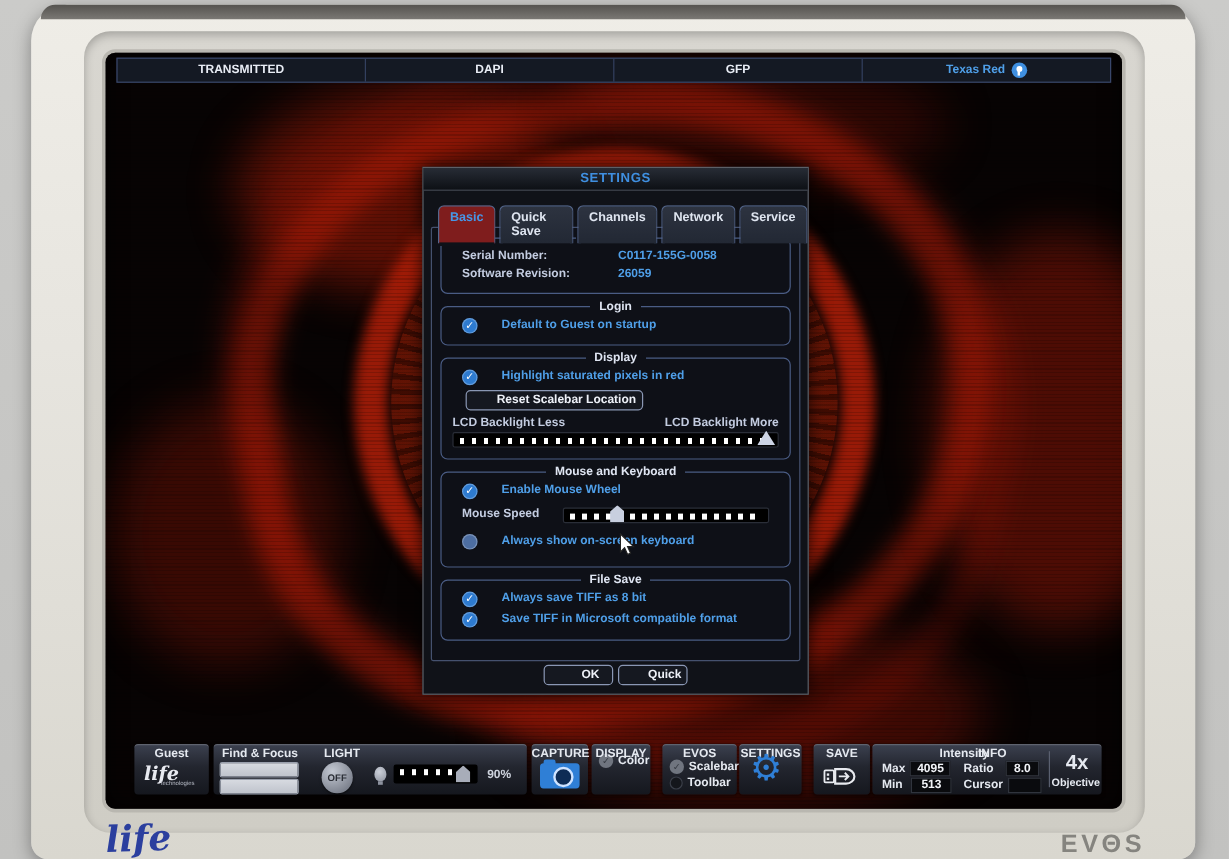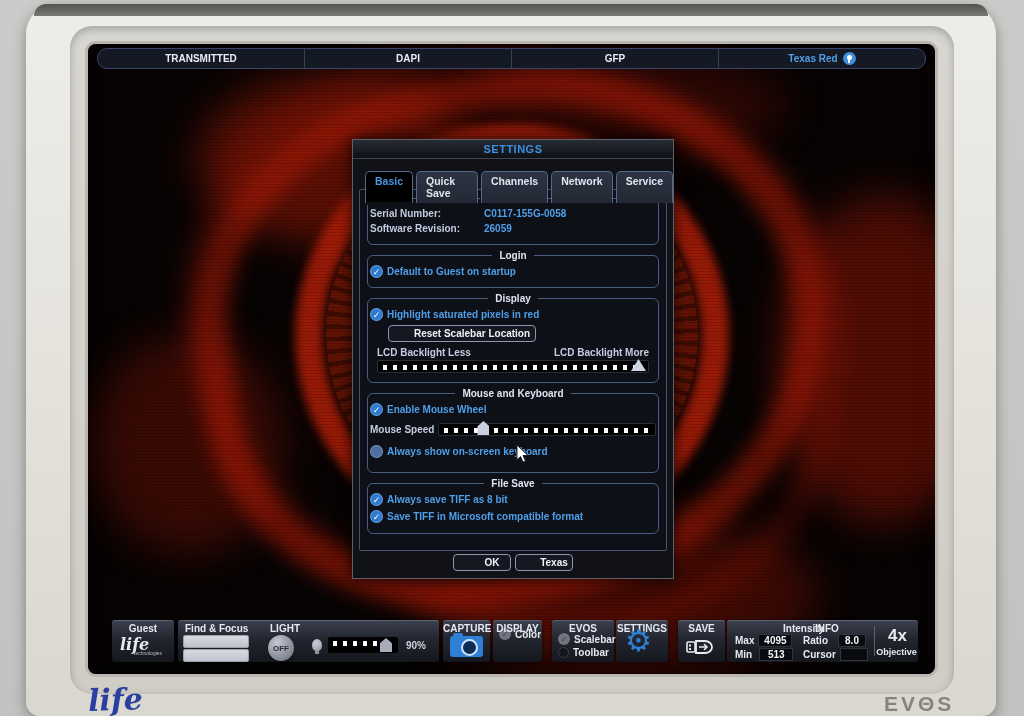--- a/index.html
+++ b/index.html
@@ -45,47 +45,47 @@
     background:radial-gradient(circle at 50% 45%, #7c1a06 0%, #701605 35%, #5e1204 60%, #470c02 82%, #2f0601 100%); }
   .disc::before { content:""; position:absolute; inset:0; border-radius:50%;
     background:repeating-conic-gradient(from 0deg, rgba(0,0,0,.28) 0deg 1.5deg, rgba(255,70,25,.06) 1.5deg 4deg); }
   .disc::after { content:""; position:absolute; inset:0; border-radius:50%;
     background:radial-gradient(circle at 50% 48%, rgba(25,3,0,.55) 0%, rgba(25,3,0,.2) 30%, transparent 55%); }
   .scanlines { position:absolute; inset:0;
     background:repeating-linear-gradient(0deg, rgba(0,0,0,.16) 0 1px, transparent 1px 3px); }
 
   
   .chanbar { position:absolute; left:9px; top:4px; right:9px; height:21px; display:flex;
-    background:#141923; border:1px solid #39466a; border-radius:10px; z-index:6; }
+    background:#141923; border:1px solid #39466a; border-radius:0; z-index:6; }
   .chan { flex:1; display:flex; align-items:center; justify-content:center; gap:5px;
     border-right:1px solid #33405f; color:#e8ecf4; font-size:10px; font-weight:bold; }
   .chan:last-child { border-right:none; }
   .chan.active { color:#4f9fe8;align-items:center; }
   .chan-bulb { width:13px; height:13px; border-radius:50%; background:#3f8fe0; position:relative; }
   .chan-bulb::after { content:""; position:absolute; left:4px; top:2.5px; width:5px; height:5px;
     border-radius:50%; background:#fff; }
   .chan-bulb::before { content:""; position:absolute; left:5.5px; top:7px; width:2px; height:4px; background:#fff; }
 
   
   .dialog { position:absolute; left:264px; top:95px; width:322px; height:440px; z-index:10;
     background:#101218; border:1px solid #5c6068; box-shadow:0 0 14px rgba(0,0,0,.8); font-size:10px; }
   .dlg-title { height:19px; background:linear-gradient(180deg,#272c35,#0d1015);
     border-bottom:1px solid #40454f; color:#3f8fe0; font-weight:bold; font-size:11px;
     display:flex; align-items:center; justify-content:center; letter-spacing:.5px; }
   .dlg-tabs { position:absolute; left:12px; top:31px; display:flex; gap:3px; z-index:2; }
   .dtab { padding:3px 9px 4px; font-weight:bold; color:#dfe5f0; font-size:10.5px;
     background:linear-gradient(180deg,#2d3340,#222834); border:1px solid #55688e;
     border-bottom:none; border-radius:5px 5px 0 0; }
-  .dtab.selected { background:#000000; color:#4796e6; position:relative; }
+  .dtab.selected { background:#7f1d1d; color:#4796e6; position:relative; }
   .dtab.selected::after { content:""; position:absolute; left:0; right:0; bottom:-2px; height:3px; background:#0e1118; }
   .tab-content { position:absolute; left:6px; right:6px; top:49px; height:362px;
     border:1px solid #45516e; border-radius:2px; background:#0e1017; }
   fieldset { border:1px solid #4a5c84; border-radius:6px; margin:3px 7px 5px; position:relative; }
   legend { margin:0 auto; padding:0 7px; color:#dfe5f2; font-weight:bold; font-size:10px; }
-  .row { display:flex; align-items:center; gap:4px; margin:4px 2px; }
+  .row { display:flex; align-items:flex-start; gap:20px; margin:4px 17px; }
   .lbl { color:#c3cce0; font-weight:bold; }
   .val { color:#4f9fe8; font-weight:bold; }
   .blue-txt { color:#4f9fe8; font-weight:bold; }
   .kv .lbl { width:110px; }
   .cb { width:13px; height:13px; min-width:13px; border-radius:50%; background:#2e7bd0;
     color:#fff; display:flex; align-items:center; justify-content:center;
     font-family:"DejaVu Sans", sans-serif; font-size:9px; font-weight:bold;
     box-shadow:0 0 0 1px rgba(255,255,255,.25) inset; }
   .cb[data-state="checked"]::after { content:"✓"; }
   .cb[data-state="unchecked"] { background:#4d6ea2; }
@@ -289,21 +289,21 @@
         <div class="row">
           <span class="cb" data-state="checked"></span>
           <span class="blue-txt">Save TIFF in Microsoft compatible format</span>
         </div>
       </fieldset>
 
     </div>
 
     <div class="dlg-footer">
       <div class="dlg-btn">OK</div>
-      <div class="dlg-btn">Texas</div>
+      <div class="dlg-btn">Quick</div>
     </div>
   </div>
 
   <svg class="cursor" width="14" height="20" viewBox="0 0 14 20">
     <polygon points="1,1 1,16 4.5,12.5 7,18 9.5,17 7,11.5 12,11.5" fill="#fff" stroke="#222" stroke-width="1"></polygon>
   </svg>
 
   <div class="toolbar">
 
     <div class="panel p-guest">

